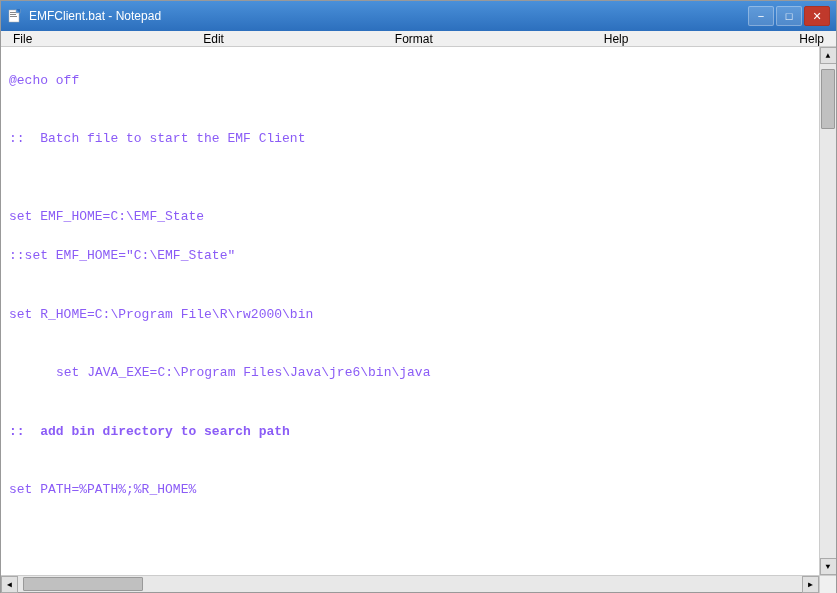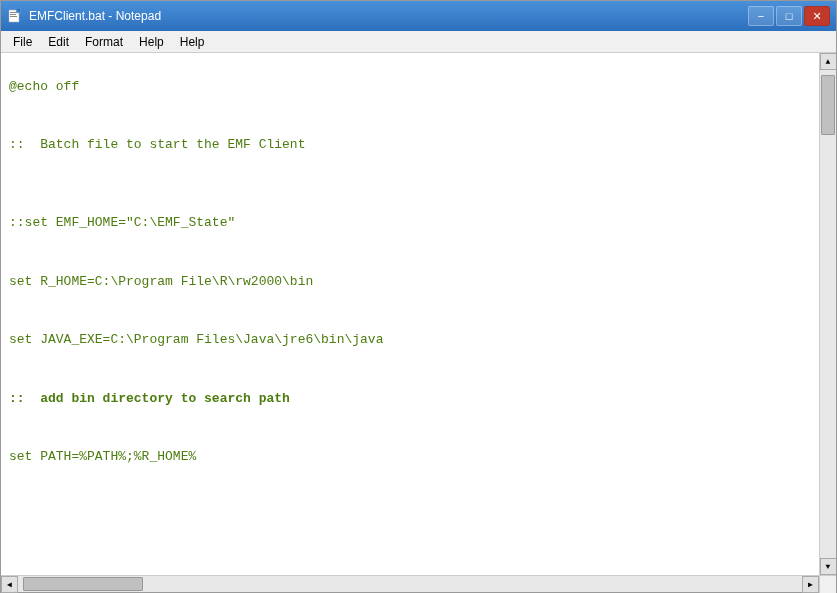--- a/index.html
+++ b/index.html
@@ -70,27 +70,28 @@
       border-radius: 2px;
     }
 
     .tb-btn.close {
       background: #c0392b;
       border-color: #a93226;
     }
 
     .menu-bar {
       background: #f0f0f0;
-      height: 22px;
+      height: 16px;
       display: flex;
       align-items: center;
       padding: 0 4px;
       font-family: 'Segoe UI', Arial, sans-serif;
       font-size: 12px;
       border-bottom: 1px solid #ccc;
+      justify-content: space-between;
     }
 
     .menu-item {
       padding: 2px 8px;
       cursor: pointer;
       border-radius: 2px;
     }
 
     .content-area {
       flex: 1;
@@ -212,31 +213,32 @@
   <div class="menu-bar">
     <div class="menu-item">File</div>
     <div class="menu-item">Edit</div>
     <div class="menu-item">Format</div>
     <div class="menu-item">Help</div>
     <div class="menu-item">Help</div>
   </div>
 
   <div class="content-area">
     <div style="flex:1; background:white; overflow:hidden; position:relative; display:flex; flex-direction:column;">
-      <div style="flex:1; overflow:hidden; padding: 4px 8px; font-family:'Courier New',Courier,monospace; font-size:13px; line-height:1.5; white-space:pre; color:#4d7c0f; overflow-x:auto; overflow-y:hidden;">
+      <div style="flex:1; overflow:hidden; padding: 4px 8px; font-family:'Courier New',Courier,monospace; font-size:13px; line-height:1.5; white-space:pre; color:#8b5cf6; overflow-x:auto; overflow-y:hidden;">
 <span style="display: block;">@echo off</span>
 <span style="display: block;"></span>
 <span style="display: block;">::  Batch file to start the EMF Client</span>
 <span style="display: block;"></span>
 <span style="display: block;"></span>
+<span style="display: block;">set EMF_HOME=C:\EMF_State</span>
 <span style="display: block;">::set EMF_HOME="C:\EMF_State"</span>
 <span style="display: block;"></span>
 <span style="display: block;">set R_HOME=C:\Program File\R\rw2000\bin</span>
 <span style="display: block;"></span>
-<span style="display: block;">set JAVA_EXE=C:\Program Files\Java\jre6\bin\java</span>
+<span style="display: block; margin-left: 47px;">set JAVA_EXE=C:\Program Files\Java\jre6\bin\java</span>
 <span style="display: block;"></span>
 <span style="display: block; font-weight: bold;">::  add bin directory to search path</span>
 <span style="display: block;"></span>
 <span style="display: block;">set PATH=%PATH%;%R_HOME%</span>
 <span style="display: block;"></span>
 
 
 
 
 <span style="display: block;"></span>

